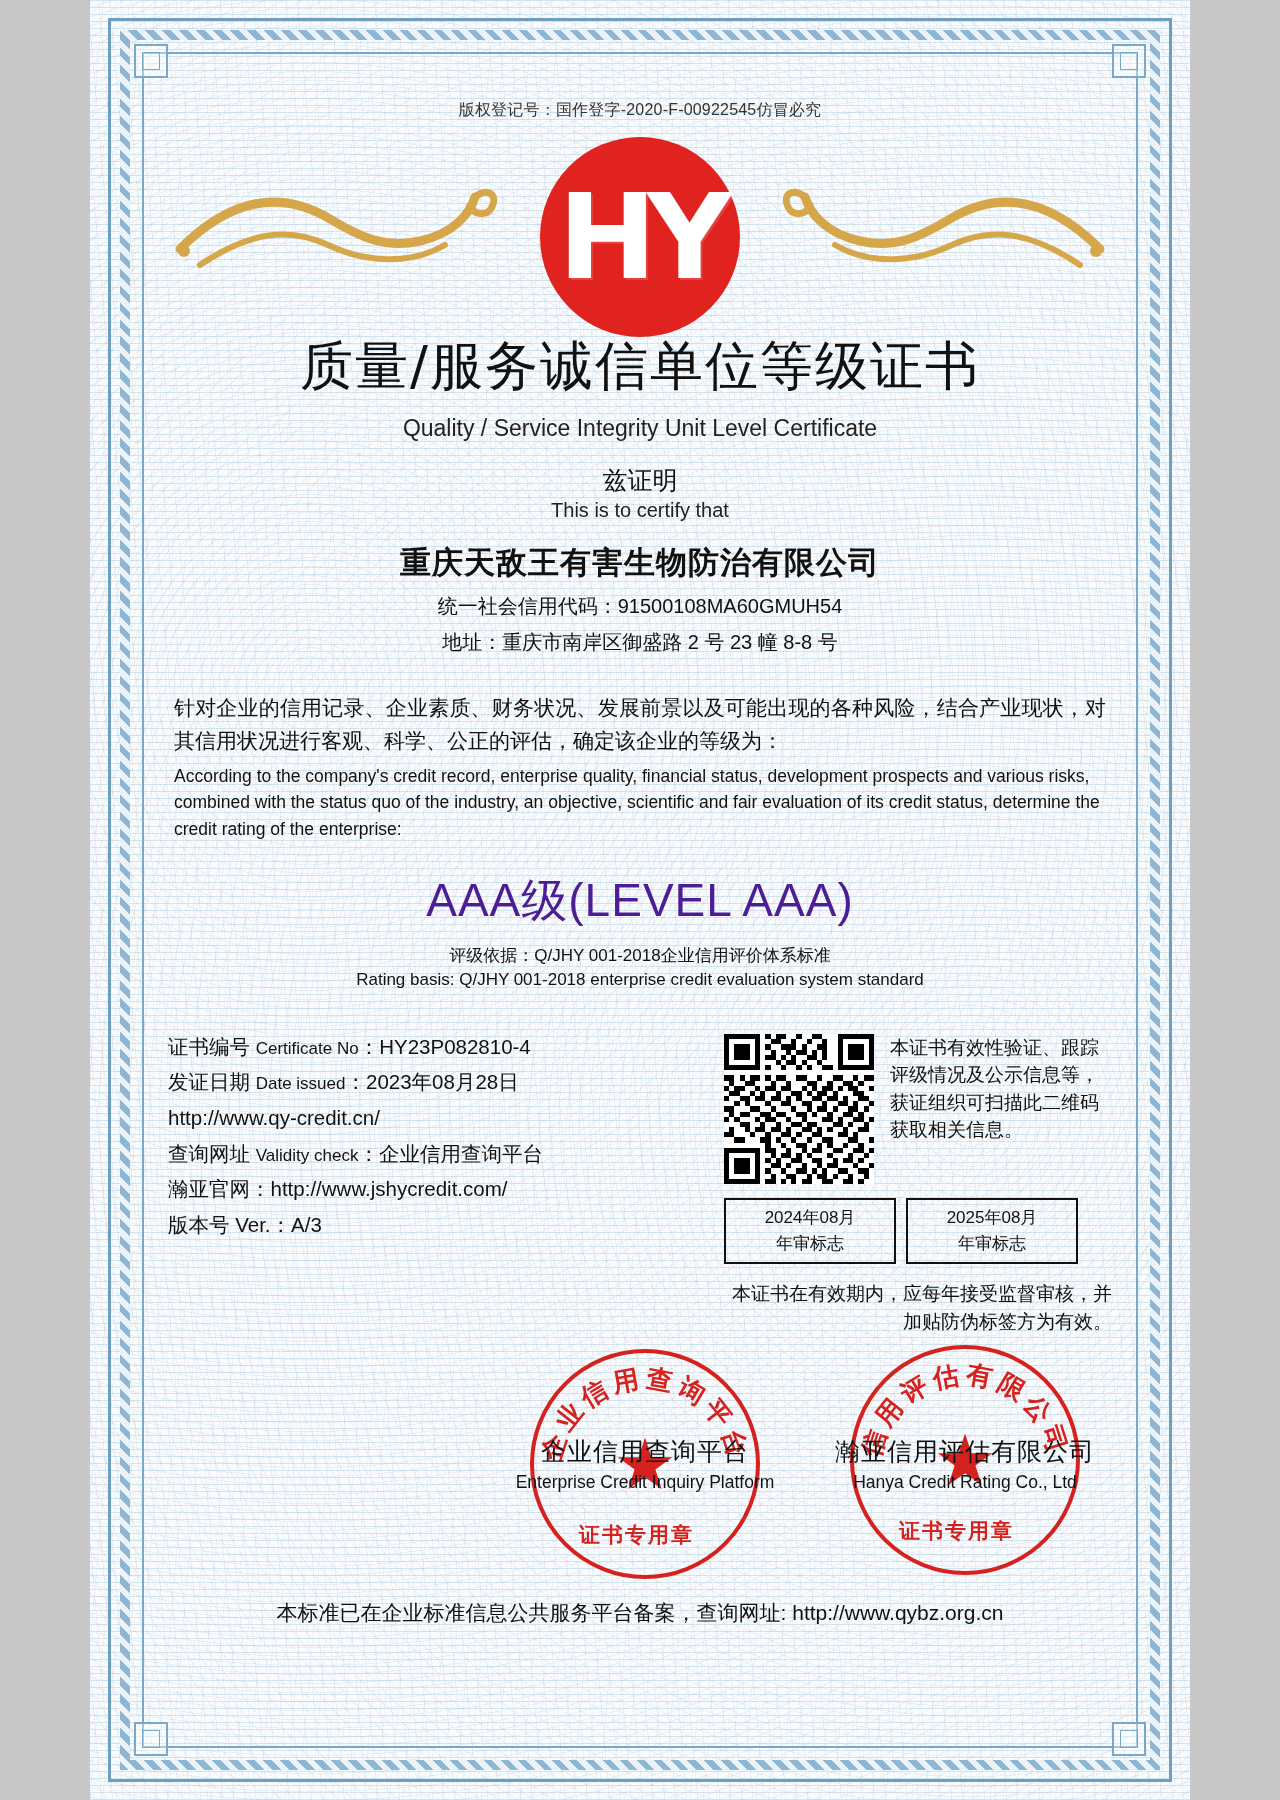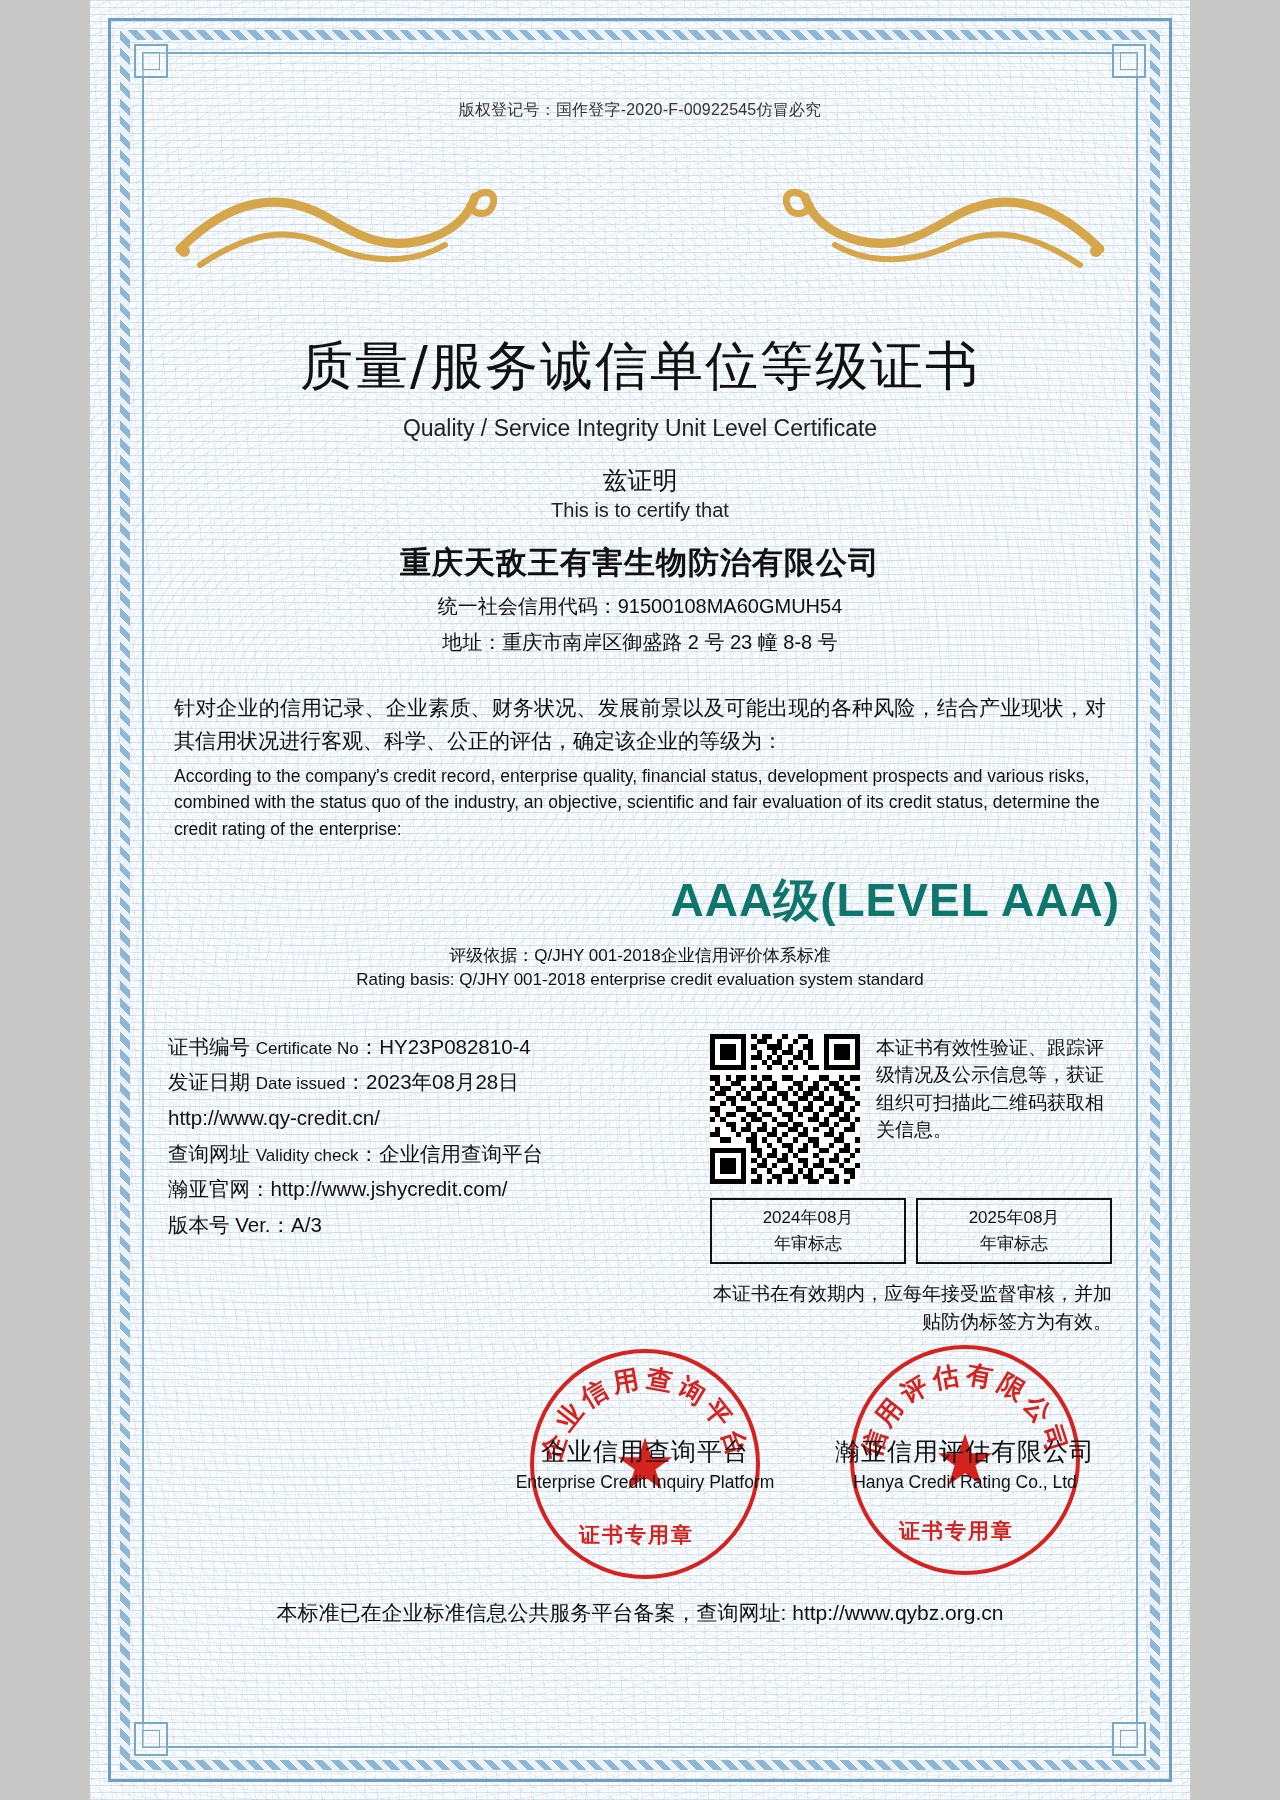--- a/index.html
+++ b/index.html
@@ -127,24 +127,24 @@
     margin-top: 36px;
     padding: 0 14px;
   }
   .para-cn {
     font-size: 21px; color: #111; line-height: 1.55; text-align: justify;
   }
   .para-en {
     font-size: 17.5px; color: #111; line-height: 1.5; margin-top: 6px; text-align: left;
   }
   .level {
-    text-align: right;
-    color: #0f766e;
+    text-align: center;
+    color: #4c1d95;
     font-size: 46px;
-    font-weight: bold;
+    font-weight: normal;
     margin-top: 28px;
     letter-spacing: 1px;
   }
   .basis-cn { text-align: center; font-size: 17px; color: #111; margin-top: 12px; }
   .basis-en { text-align: center; font-size: 17px; color: #111; margin-top: 3px; }
 
   .lower {
     display: flex;
     margin-top: 44px;
     padding: 0 8px;
@@ -159,21 +159,21 @@
     width: 150px; height: 150px;
     background-color: #fff;
     flex: 0 0 150px;
   }
   .qr-note {
     font-size: 19px; color: #111; line-height: 1.45;
   }
   .stamps-boxes { display: flex; gap: 10px; margin-top: 14px; }
   .sbox {
     border: 2px solid #111;
-    width: 196px; height: 66px;
+    width: 172px; height: 66px;
     display: flex; flex-direction: column; align-items: center; justify-content: center;
     font-size: 17px; color: #111;
   }
   .sbox div + div { margin-top: 3px; }
   .note-right {
     margin-top: 16px;
     text-align: right;
     font-size: 19px;
     color: #111;
     line-height: 1.5;
@@ -242,20 +242,23 @@
         <path d="M30,86 C80,52 120,48 158,66 C196,84 240,86 275,66" fill="none" stroke="#d6a64a" stroke-width="6" stroke-linecap="round"></path>
         <path d="M305,18 C318,8 328,16 322,28 C317,38 303,36 300,26" fill="none" stroke="#d6a64a" stroke-width="7" stroke-linecap="round"></path>
         <circle cx="14" cy="72" r="6" fill="#d6a64a"></circle>
       </svg>
       <svg class="flourish right" viewBox="0 0 330 110">
         <path d="M10,70 C60,20 110,10 160,40 C190,58 215,70 250,62 C285,54 300,34 305,18" fill="none" stroke="#d6a64a" stroke-width="9" stroke-linecap="round"></path>
         <path d="M30,86 C80,52 120,48 158,66 C196,84 240,86 275,66" fill="none" stroke="#d6a64a" stroke-width="6" stroke-linecap="round"></path>
         <path d="M305,18 C318,8 328,16 322,28 C317,38 303,36 300,26" fill="none" stroke="#d6a64a" stroke-width="7" stroke-linecap="round"></path>
         <circle cx="14" cy="72" r="6" fill="#d6a64a"></circle>
       </svg>
+      <div class="logo">
+        <span class="logo-text">HY</span>
+      </div>
     </div>
 
     <div class="title-cn">质量/服务诚信单位等级证书</div>
     <div class="title-en">Quality / Service Integrity Unit Level Certificate</div>
 
     <div class="certify-cn">兹证明</div>
     <div class="certify-en">This is to certify that</div>
 
     <div class="company">重庆天敌王有害生物防治有限公司</div>
     <div class="meta-line">统一社会信用代码：91500108MA60GMUH54</div>

